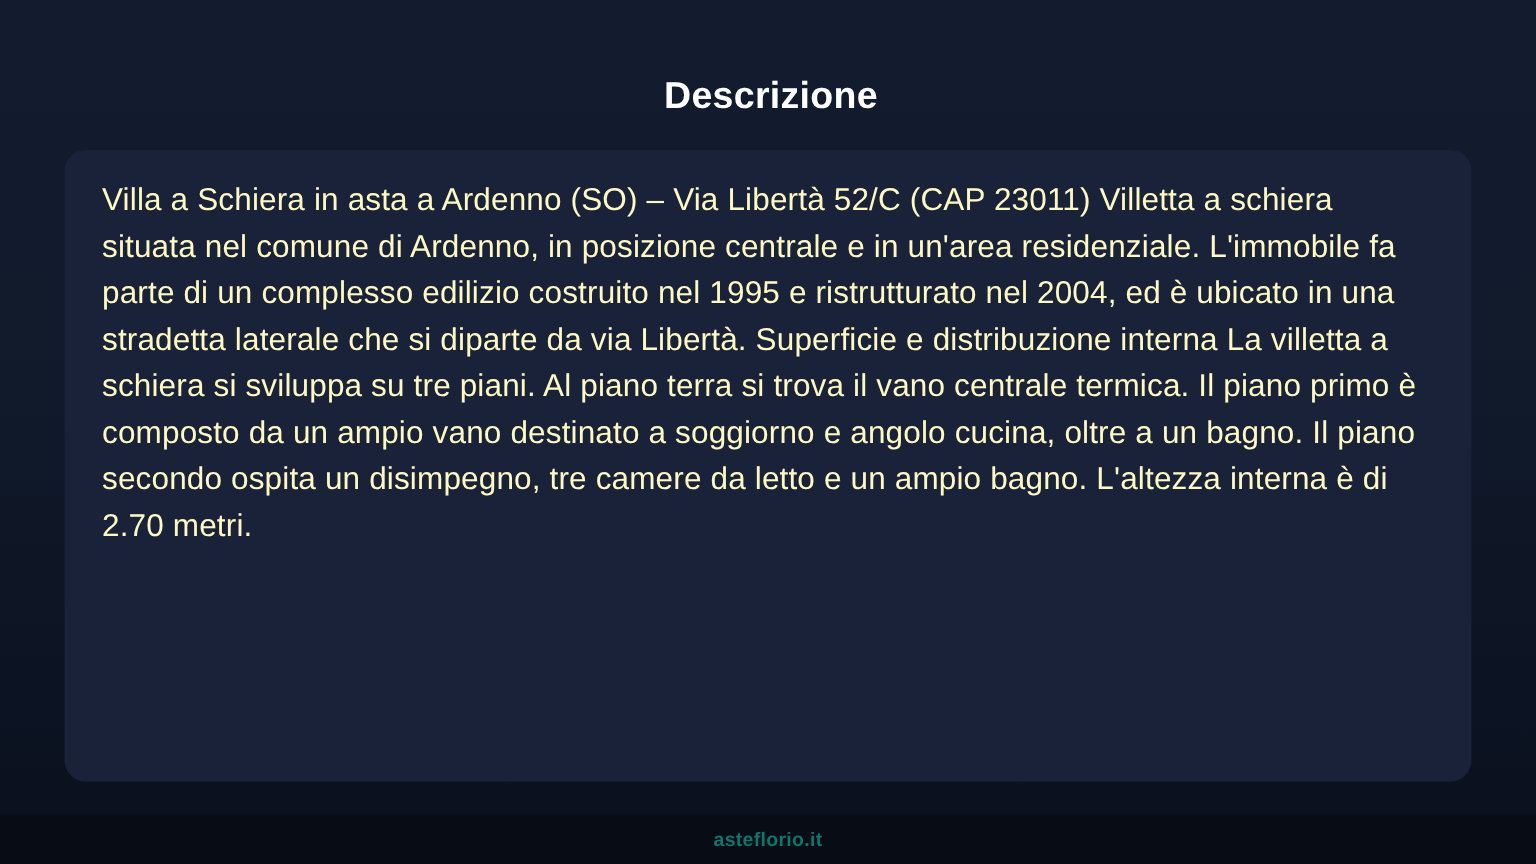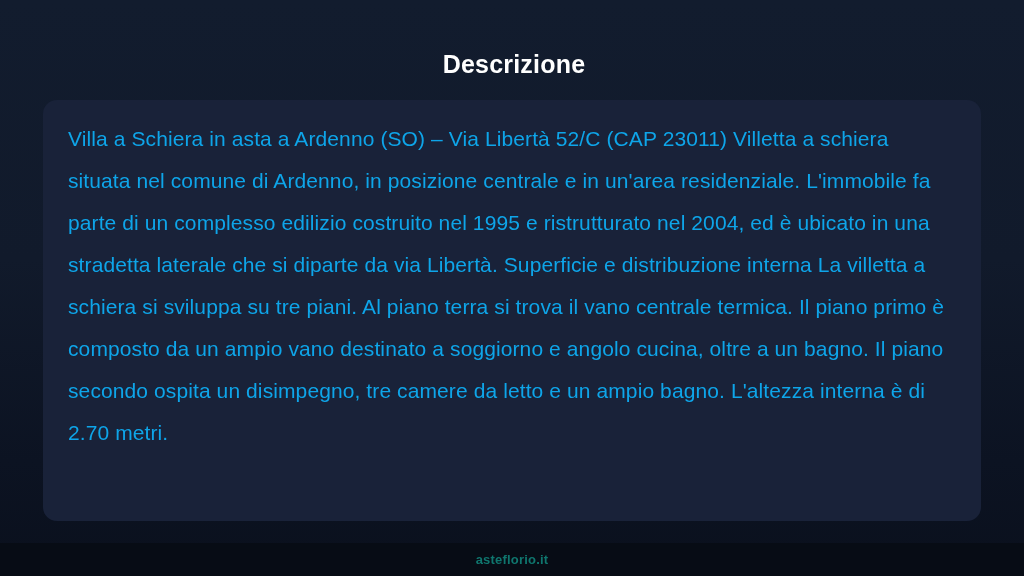--- a/index.html
+++ b/index.html
@@ -30,23 +30,23 @@
     left: 43px;
     top: 100px;
     width: 938px;
     height: 421px;
     box-sizing: border-box;
     background: #192239;
     border-radius: 14px;
     padding: 18px 25px;
   }
   .description-text {
-    color: #0ea5e9;
+    color: #fef9c3;
     font-size: 21px;
-    line-height: 42px;
+    line-height: 31px;
     letter-spacing: 0.1px;
   }
   .footer-bar {
     position: absolute;
     left: 0;
     bottom: 0;
     width: 100%;
     height: 33px;
     background: #070c15;
     display: flex;

